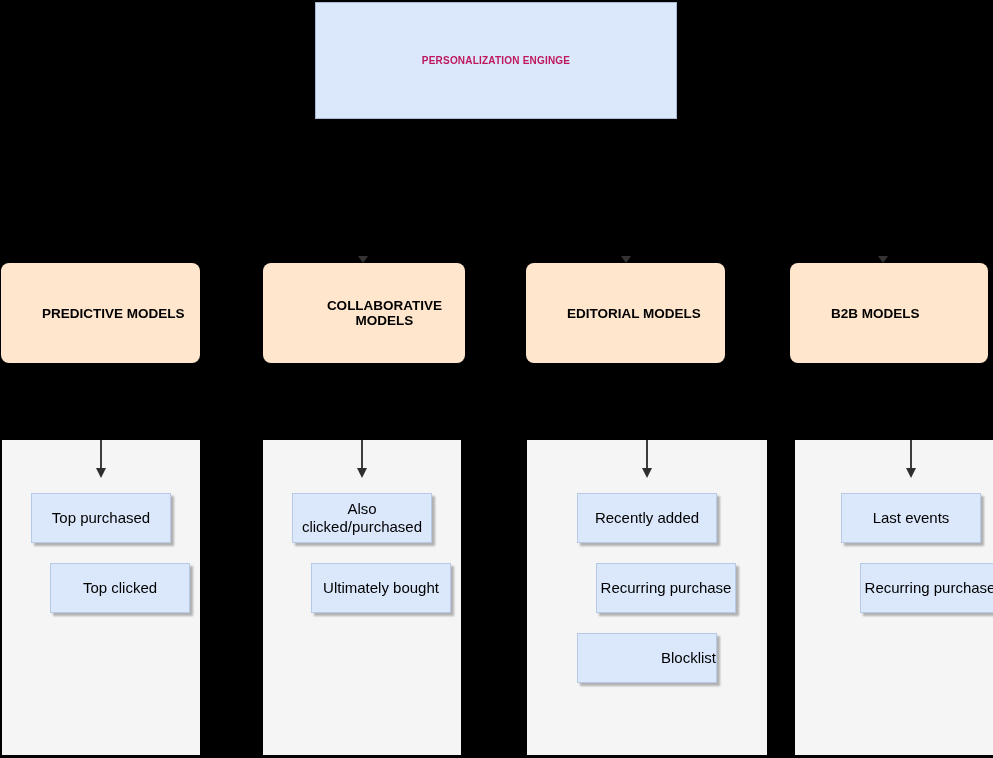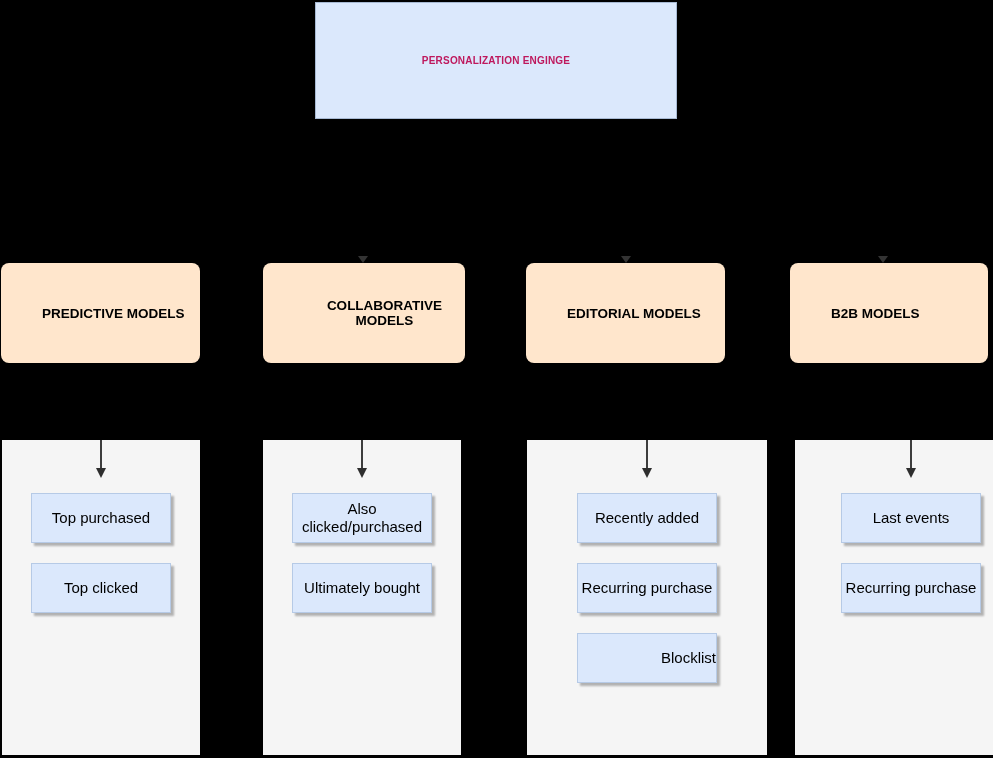--- a/index.html
+++ b/index.html
@@ -90,21 +90,21 @@
     width: 140px; height: 50px;
     background: #dbe8fc;
     border: 1px solid #b6cae6;
     box-sizing: border-box;
     box-shadow: 3px 3px 2px rgba(0,0,0,0.28);
     display: flex; align-items: center; justify-content: center;
     text-align: center;
   }
   .node .lbl { font-size: 15px; color: #000; line-height: 18px; }
   .row-0 { top: 53px; }
-  .row-1 { top: 123px; }
+  .row-1 { top: 123px; margin-left: 19px; }
   .row-2 { top: 193px; justify-content: flex-end; }
 </style>
 </head>
 <body>
 
 <div class="stage">
 
   <div class="root-box">
     <span class="lbl">PERSONALIZATION ENGINGE</span>
   </div>

